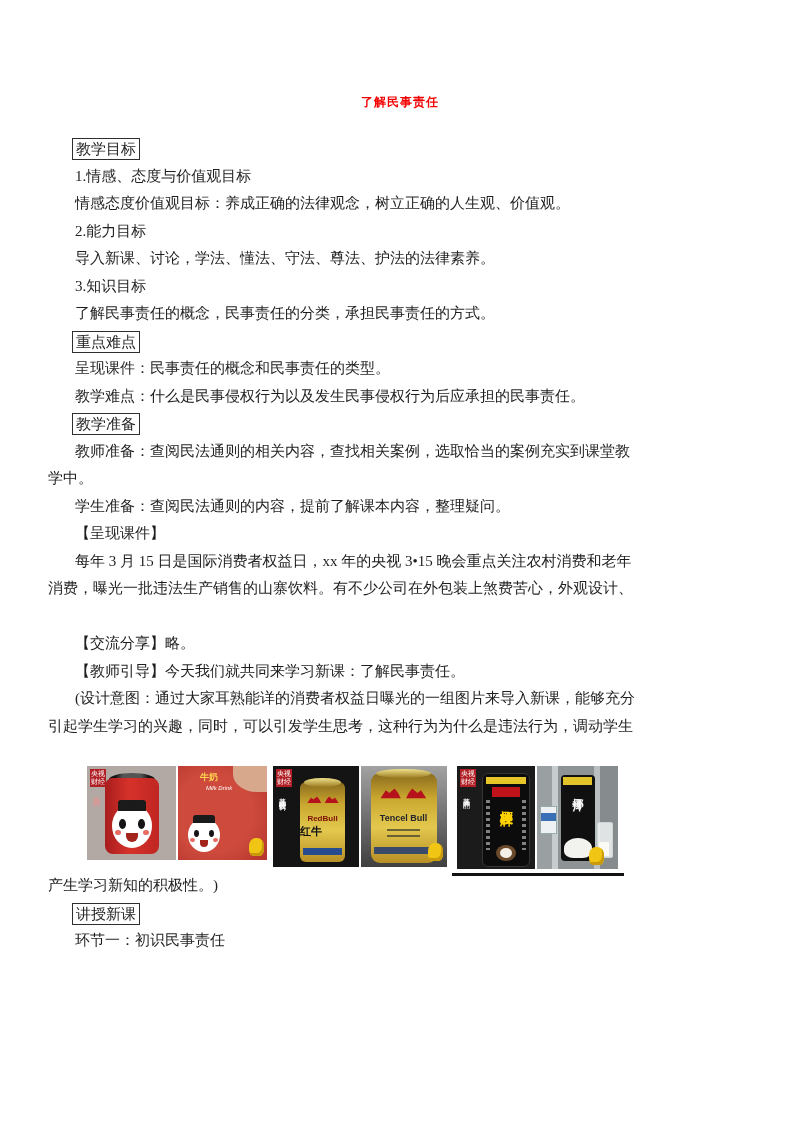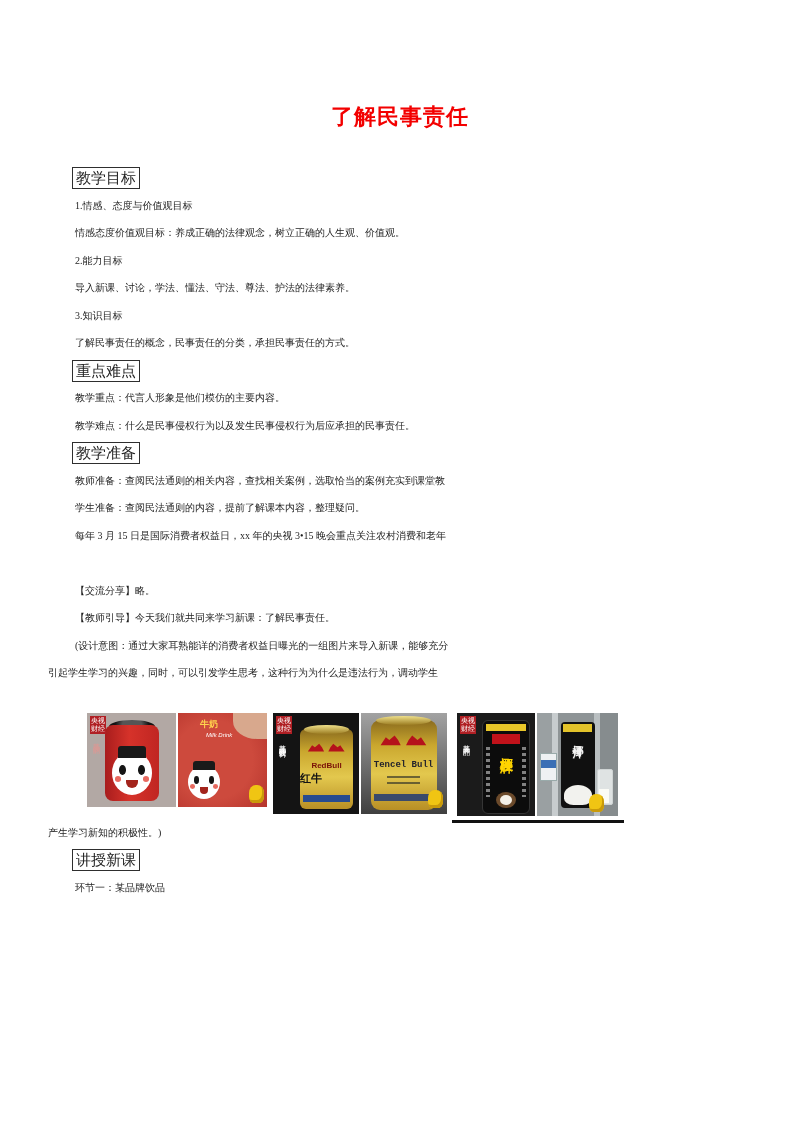--- a/index.html
+++ b/index.html
@@ -1,21 +1,21 @@
 <!DOCTYPE html>
 <html><head>
 <meta charset="utf-8">
 <style>
   html,body{margin:0;padding:0;background:#ffffff;}
   .page{position:relative;width:800px;height:1132px;background:#ffffff;overflow:hidden;
         font-family:"Liberation Serif","DejaVu Serif",serif;color:#1e1e1e;}
-  .doc-title{margin:16px;padding-top:86px;text-align:center;font-size:22px;font-weight:bold;
+  .doc-title{margin:8px;padding-top:86px;text-align:center;font-size:12px;font-weight:bold;
              letter-spacing:1px;color:#f30000;}
   .doc-body{margin-left:48px;width:570px;padding-top:16px;}
-  .line{position:relative;height:27.5px;line-height:27.5px;font-size:10px;white-space:nowrap;}
+  .line{position:relative;height:27.5px;line-height:27.5px;font-size:15px;white-space:nowrap;}
   .indent{padding-left:27px;}
   .hline{height:27.5px;}
   .hbox{display:inline-block;margin-left:24px;margin-top:3px;border:1px solid #2e2e2e;
         padding:0 3px;line-height:20px;font-size:15px;background:#fff;}
 
   
   .figures{position:relative;height:104px;margin-top:26px;margin-bottom:2px;}
   .fig{position:absolute;top:0;display:flex;gap:2px;}
   .fig1{left:39px;width:184px;height:94px;}
   .fig2{left:225px;width:174px;height:101px;}
@@ -51,32 +51,32 @@
   .g1b-title{position:absolute;left:22px;top:5px;font-size:9px;font-weight:bold;color:#ffd34d;}
   .g1b-sub{position:absolute;left:28px;top:19px;font-size:6px;font-style:italic;color:#fff;
            font-family:"Liberation Sans",sans-serif;}
   .f-small{left:10px;top:52px;width:32px;height:34px;}
   .p-g1b .toy{right:3px;bottom:4px;}
 
   
   .p-g2a{width:86px;background:#141414;}
   .gold-can{position:absolute;border-radius:6px;
             background:linear-gradient(180deg,#8a6b1e,#caa72e 28%,#e3c84e 60%,#b88f25);}
-  .g2a-can{left:27px;top:16px;width:53px;height:80px;}
+  .g2a-can{left:27px;top:16px;width:45px;height:80px;}
   .g2b-can{left:10px;top:7px;width:66px;height:90px;border-radius:9px;}
   .gold-lid{position:absolute;left:8%;top:-4px;width:84%;height:9px;border-radius:50%;
             background:linear-gradient(180deg,#efe08a,#9c7d22);}
   .bulls{position:absolute;left:10%;width:80%;}
   .brand-en{position:absolute;width:100%;text-align:center;font-weight:bold;
             font-family:"Liberation Sans",sans-serif;color:#7a1008;}
   .brand-cn{position:absolute;width:100%;text-align:left;font-weight:bold;color:#141414;}
   .blue-band{position:absolute;left:6%;width:88%;height:7px;background:#274b8f;}
   .p-g2b{width:87px;background:linear-gradient(180deg,#a2a2a2,#3f3f3f);}
   .p-g2b .toy{right:4px;bottom:6px;}
-  .tencel{top:40px;font-size:9px;color:#24242c;font-family:Liberation Mono, monospace;}
+  .tencel{top:40px;font-size:9px;color:#24242c;}
   .fineline{position:absolute;left:25%;width:50%;height:2px;background:#3a3a2a;opacity:.7;}
 
   
   .p-g3a{width:78px;background:#1b1b1b;}
   .coco-can{position:absolute;left:25px;top:7px;width:46px;height:92px;border-radius:6px;
             background:#0c0c0c;border:1px solid #353535;}
   .coco-band{position:absolute;left:6%;top:3px;width:88%;height:7px;background:#e8c629;}
   .coco-red{position:absolute;left:20%;top:13px;width:60%;height:10px;background:#c1121a;}
   .coco-name{position:absolute;left:50%;transform:translateX(-50%);top:26px;
              font-size:13px;font-weight:bold;color:#ffd400;letter-spacing:1px;}
@@ -115,30 +115,33 @@
     <div class="line indent">1.情感、态度与价值观目标</div>
     <div class="line indent">情感态度价值观目标：养成正确的法律观念，树立正确的人生观、价值观。</div>
     <div class="line indent">2.能力目标</div>
     <div class="line indent">导入新课、讨论，学法、懂法、守法、尊法、护法的法律素养。</div>
     <div class="line indent">3.知识目标</div>
     <div class="line indent">了解民事责任的概念，民事责任的分类，承担民事责任的方式。</div>
 
     <div class="hline">
       <span class="hbox">重点难点</span>
     </div>
-    <div class="line indent">教学重点：代言人形象是他们模仿的主要内容。</div>
+    <div class="line indent">呈现课件：民事责任的概念和民事责任的类型。</div>
     <div class="line indent">教学难点：什么是民事侵权行为以及发生民事侵权行为后应承担的民事责任。</div>
 
     <div class="hline">
       <span class="hbox">教学准备</span>
     </div>
     <div class="line indent">教师准备：查阅民法通则的相关内容，查找相关案例，选取恰当的案例充实到课堂教</div>
+    <div class="line">学中。</div>
     <div class="line indent">学生准备：查阅民法通则的内容，提前了解课本内容，整理疑问。</div>
 
+    <div class="line indent">【呈现课件】</div>
     <div class="line indent">每年 3 月 15 日是国际消费者权益日，xx 年的央视 3•15 晚会重点关注农村消费和老年</div>
+    <div class="line">消费，曝光一批违法生产销售的山寨饮料。有不少公司在外包装上煞费苦心，外观设计、</div>
     <div class="line"></div>
     <div class="line indent">【交流分享】略。</div>
     <div class="line indent">【教师引导】今天我们就共同来学习新课：了解民事责任。</div>
     <div class="line indent">(设计意图：通过大家耳熟能详的消费者权益日曝光的一组图片来导入新课，能够充分</div>
     <div class="line">引起学生学习的兴趣，同时，可以引发学生思考，这种行为为什么是违法行为，调动学生</div>
 
     <div class="figures">
 
       <div class="fig fig1">
         <div class="panel p-g1a">
@@ -228,16 +231,16 @@
       </div>
 
       <div class="fig-underline"></div>
     </div>
 
     <div class="line">产生学习新知的积极性。)</div>
 
     <div class="hline">
       <span class="hbox">讲授新课</span>
     </div>
-    <div class="line indent">环节一：某品牌饮品</div>
+    <div class="line indent">环节一：初识民事责任</div>
 
   </div>
 </div>
 
 </body></html>

